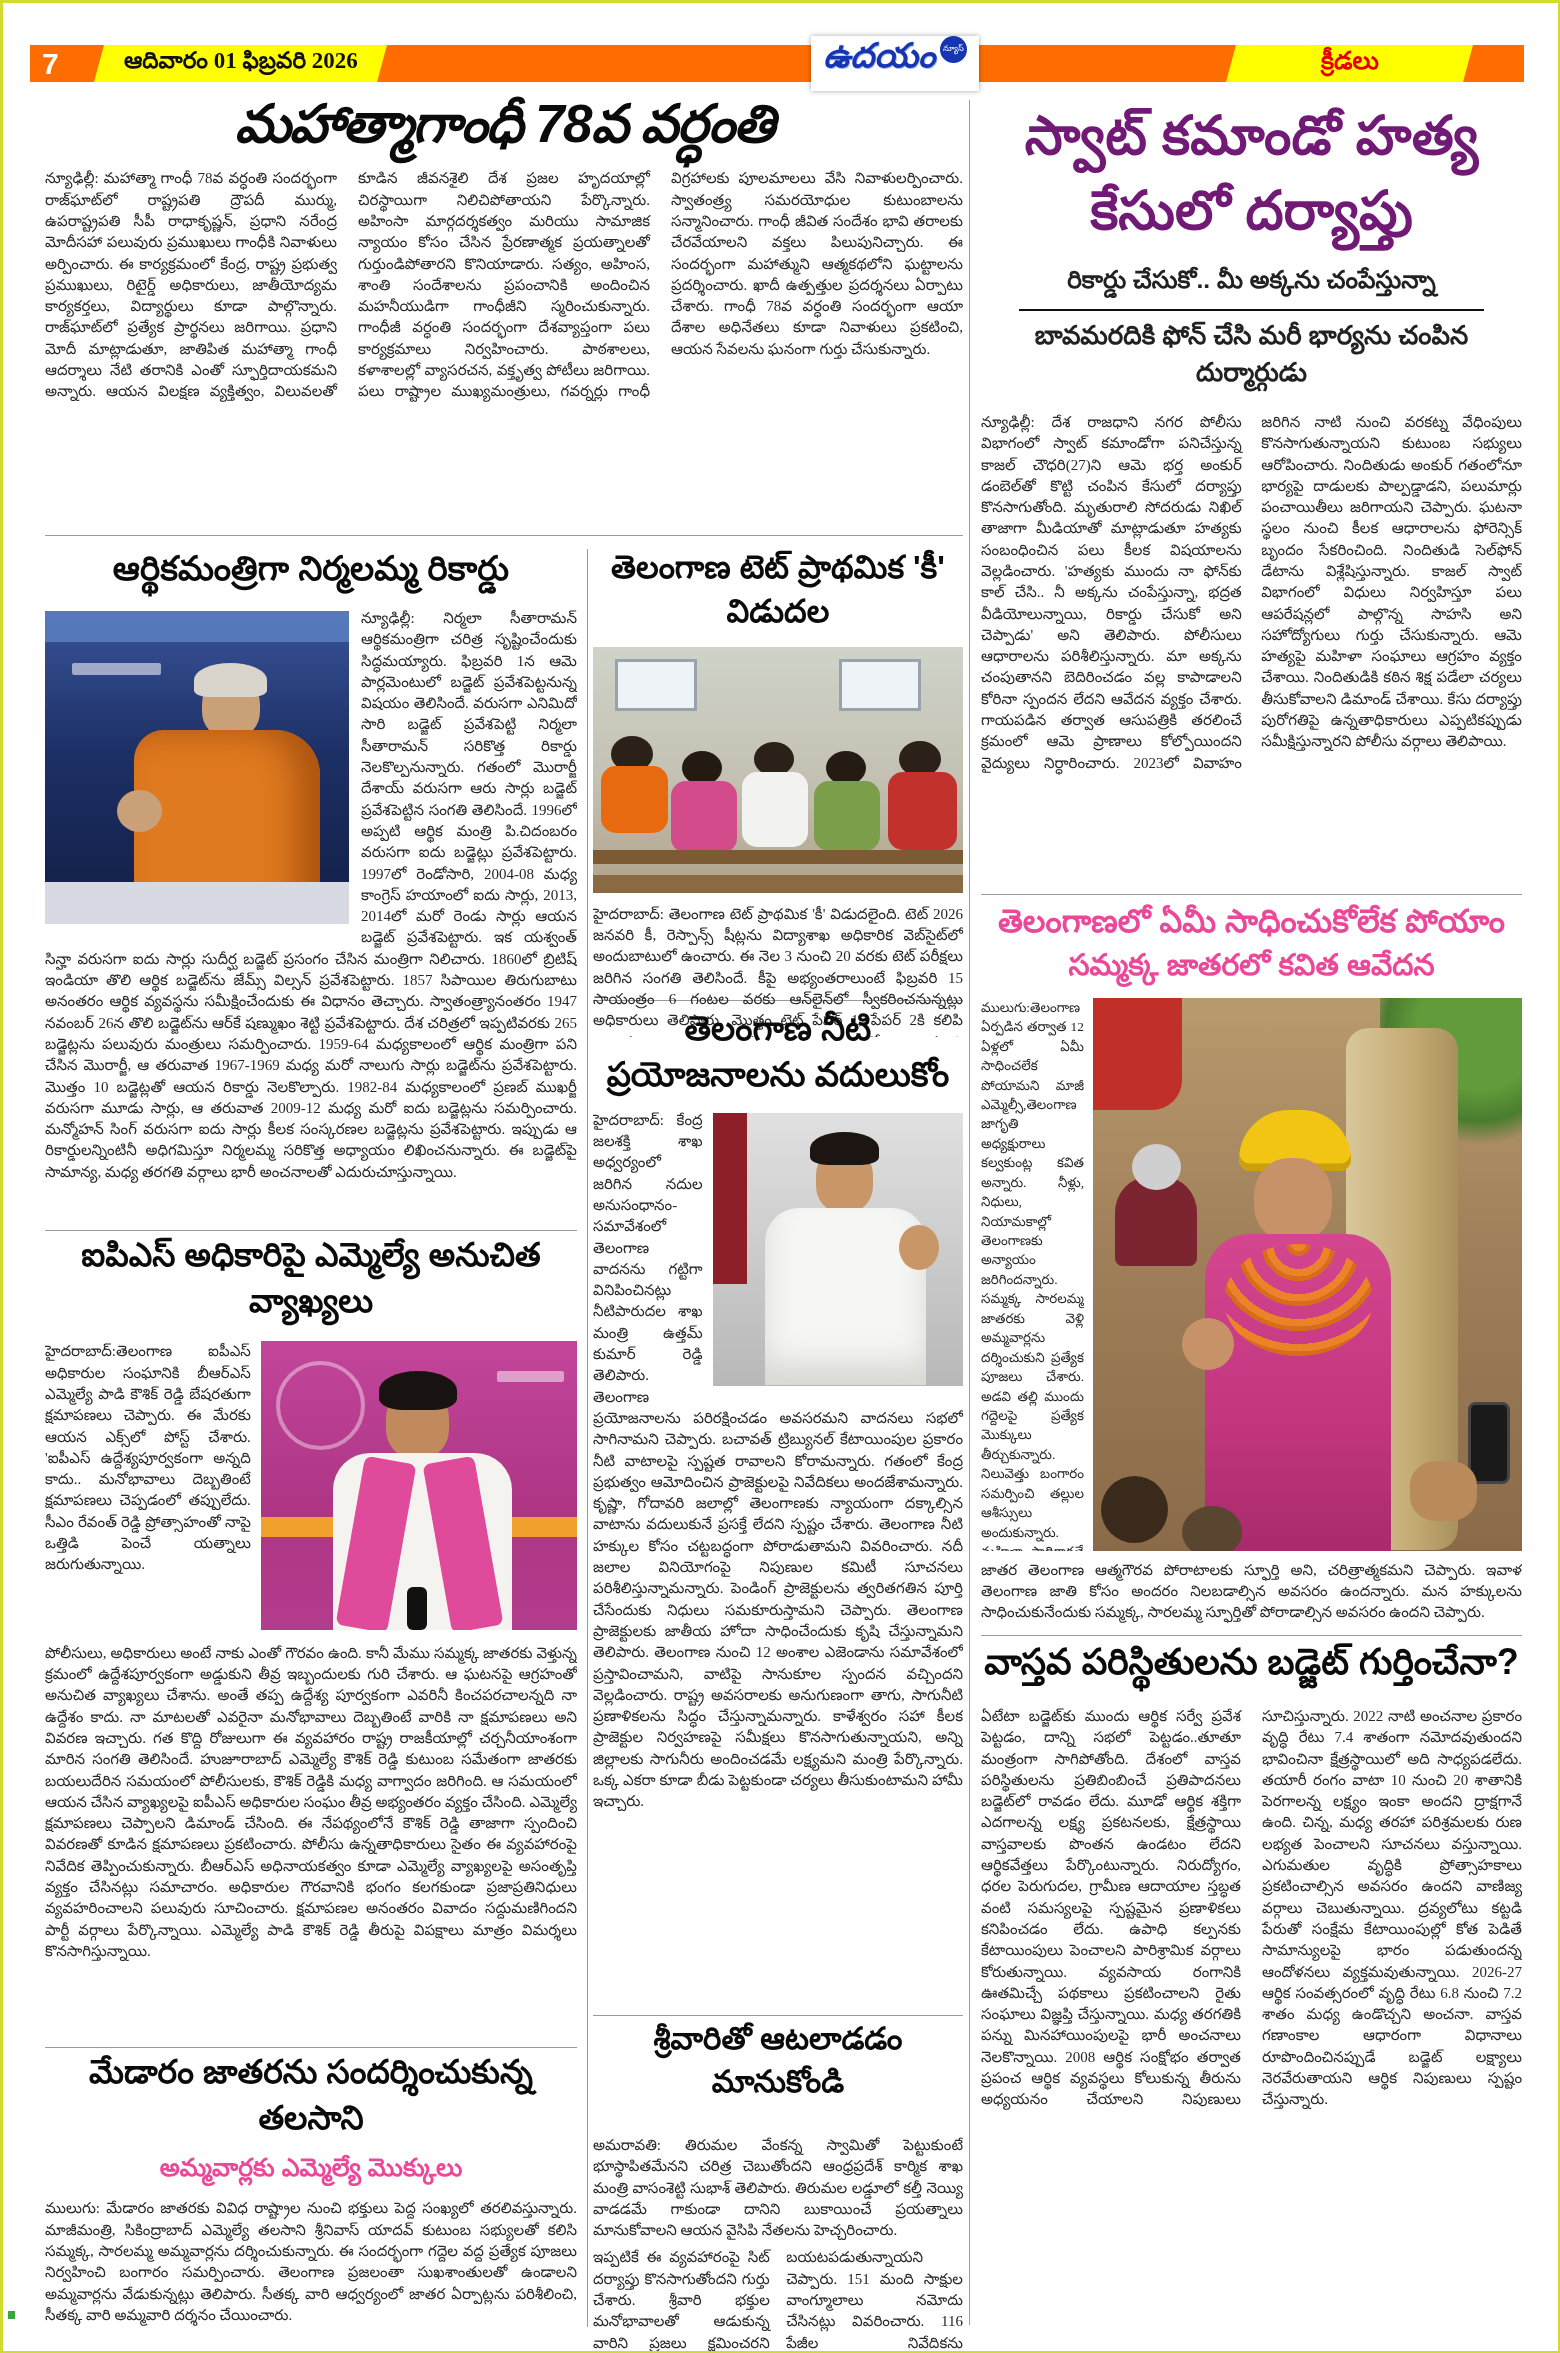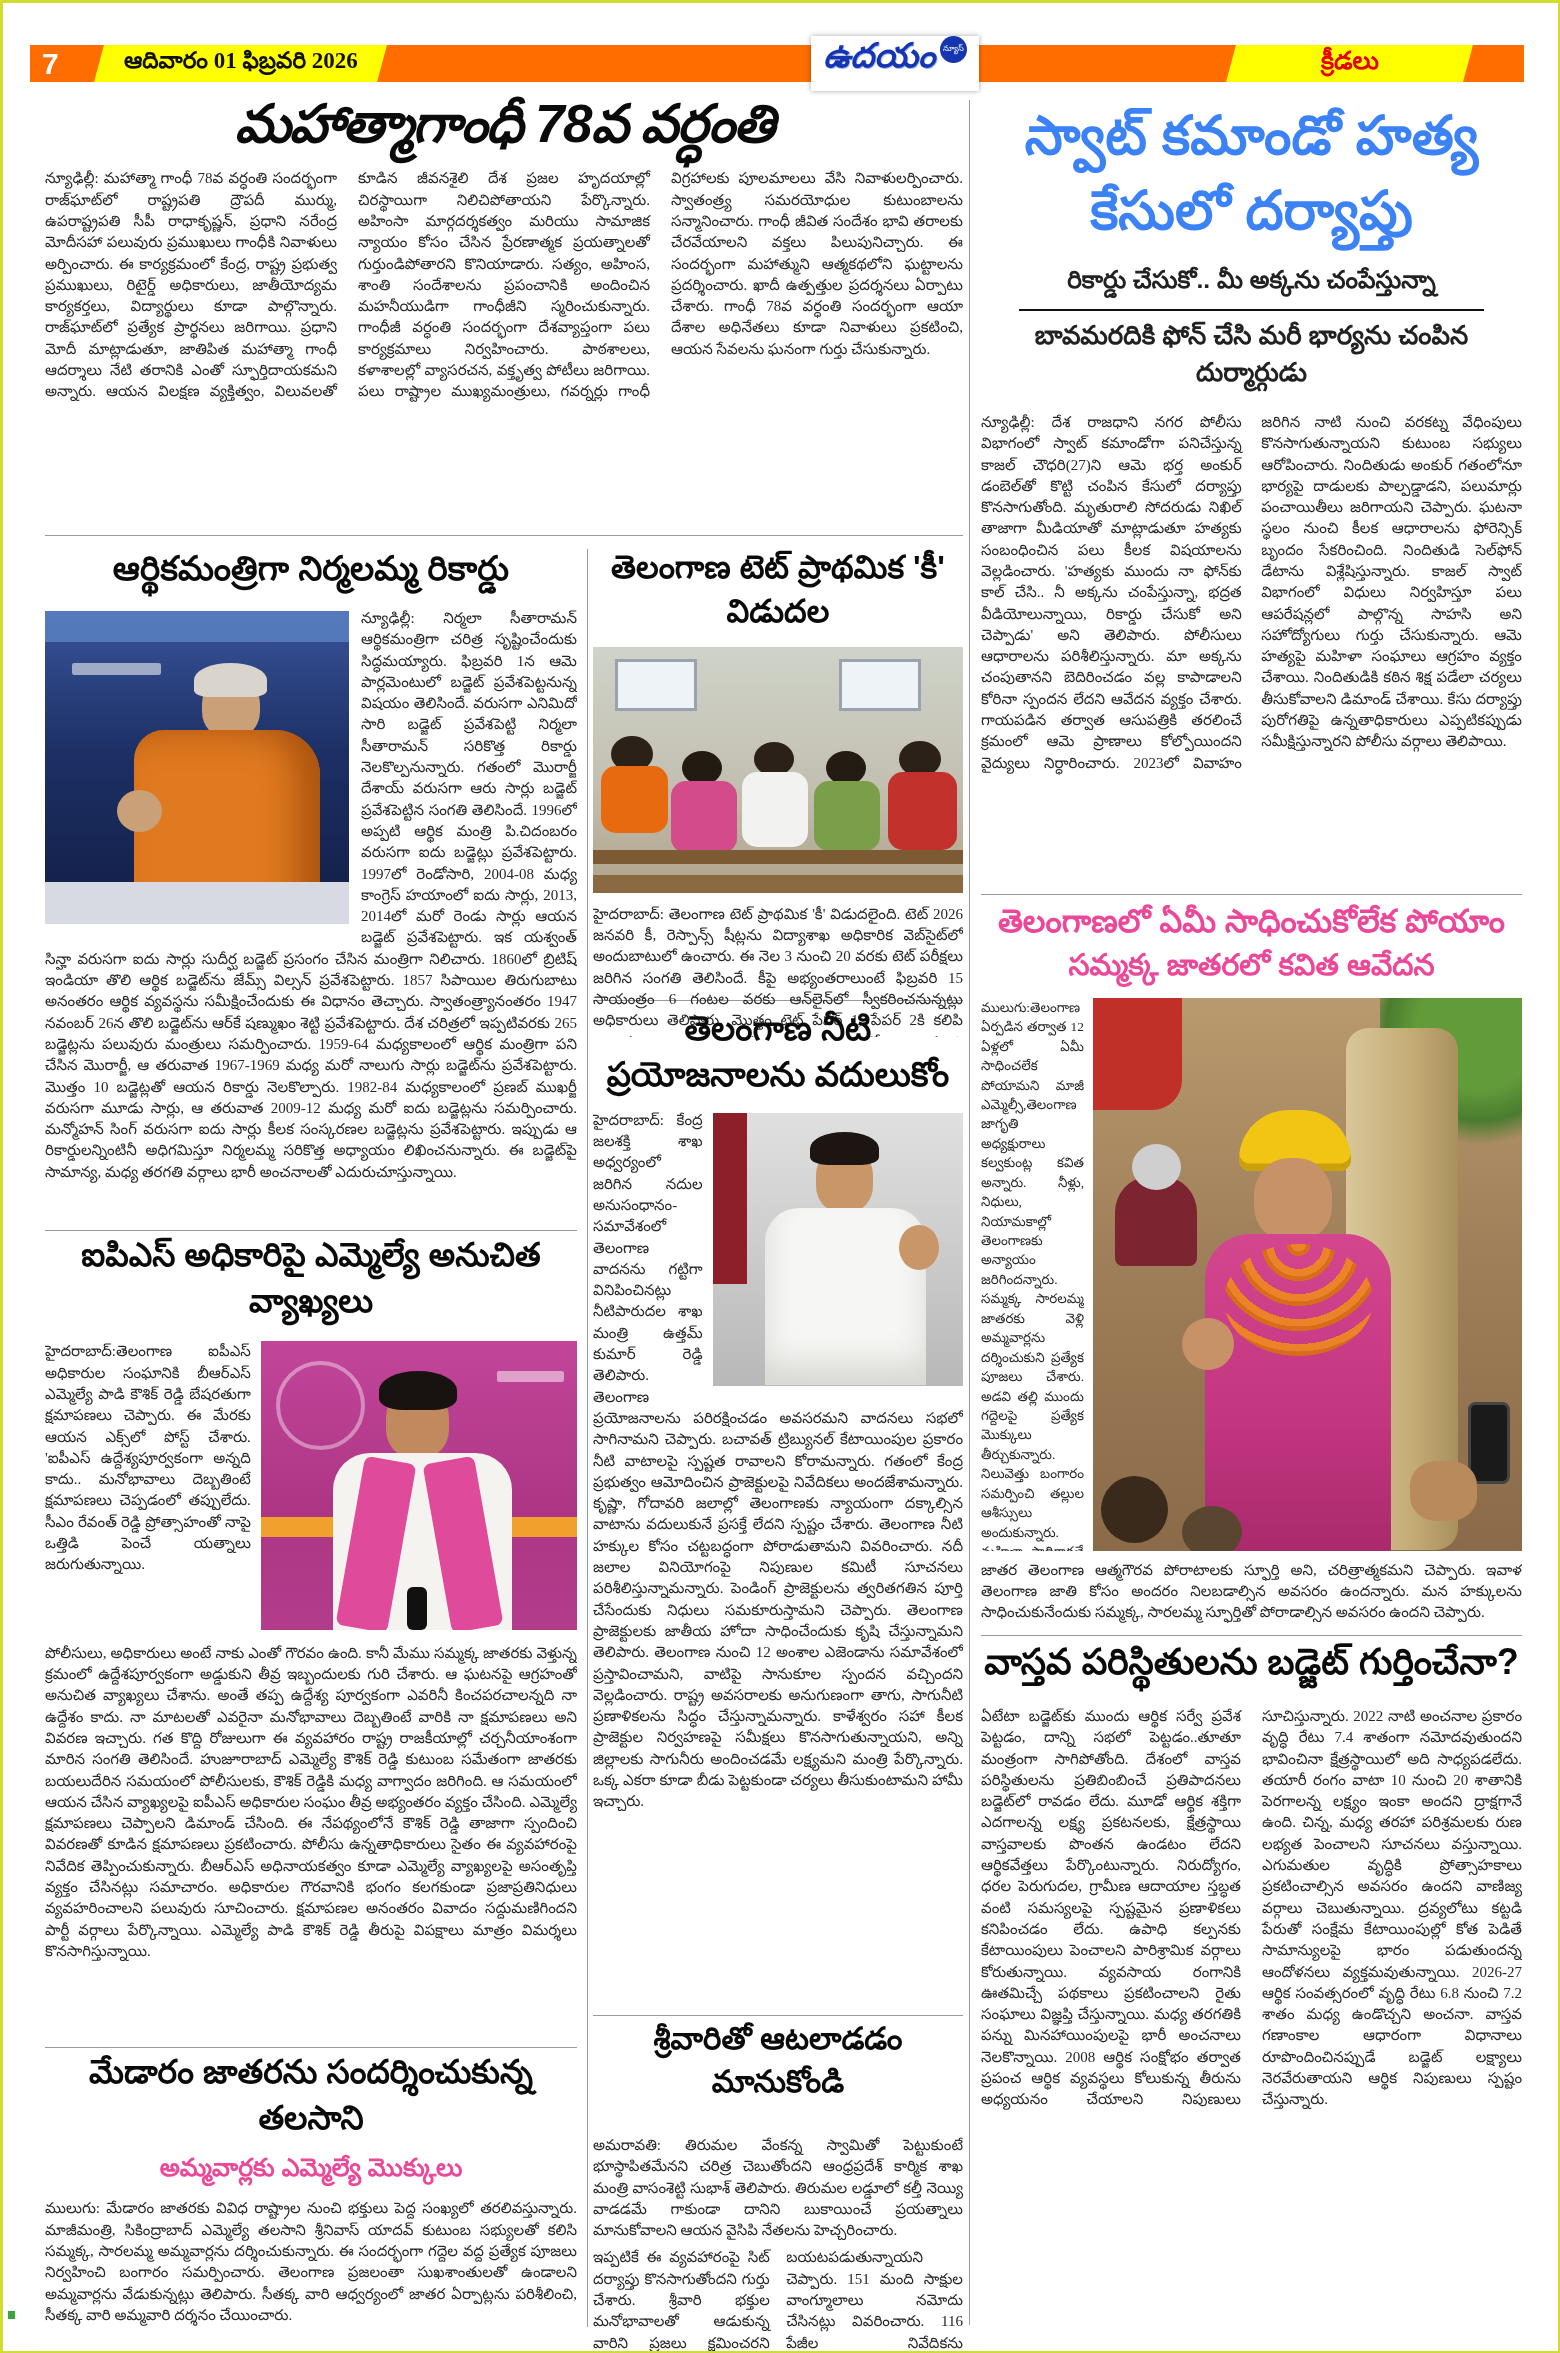--- a/index.html
+++ b/index.html
@@ -32,21 +32,21 @@
   .hrule { height:0.7px; background:#9a9a9a; }
   
   .headline { font-family:"Liberation Sans",sans-serif; font-weight:bold; color:#0b0b0b; text-align:center; }
   .bodytxt { text-align:justify; color:#262626; }
   .sm { font-size:15px; line-height:1.42; }
   .clip { overflow:hidden; }
   
   .gandhi-head { font-size:53px; line-height:1.12; letter-spacing:-1.5px;font-style:italic; }
   .gandhi-body { margin-top:15px; column-count:3; column-gap:21px; height:295px; }
   
-  .swat-head { font-size:54px; line-height:1.38; color:#3b82f6; }
+  .swat-head { font-size:54px; line-height:1.38; color:#701a75; }
   .swat-sub1 { font-size:24.6px; font-weight:bold; text-align:center; margin-top:19.4px; padding-bottom:9px;
     font-family:"Liberation Sans",sans-serif; }
   .swat-sub-rule { width:86%; margin:0 auto; height:1.5px; background:#111; }
   .swat-sub2 { font-size:26px; font-weight:bold; text-align:center; margin-top:9px;
     font-family:"Liberation Sans",sans-serif; }
   .swat-body { margin-top:18px; column-count:2; column-gap:19.4px; height:414px; }
   
   .sec-head { font-size:34px; }
   .pink { color:#ec4899; }
   

